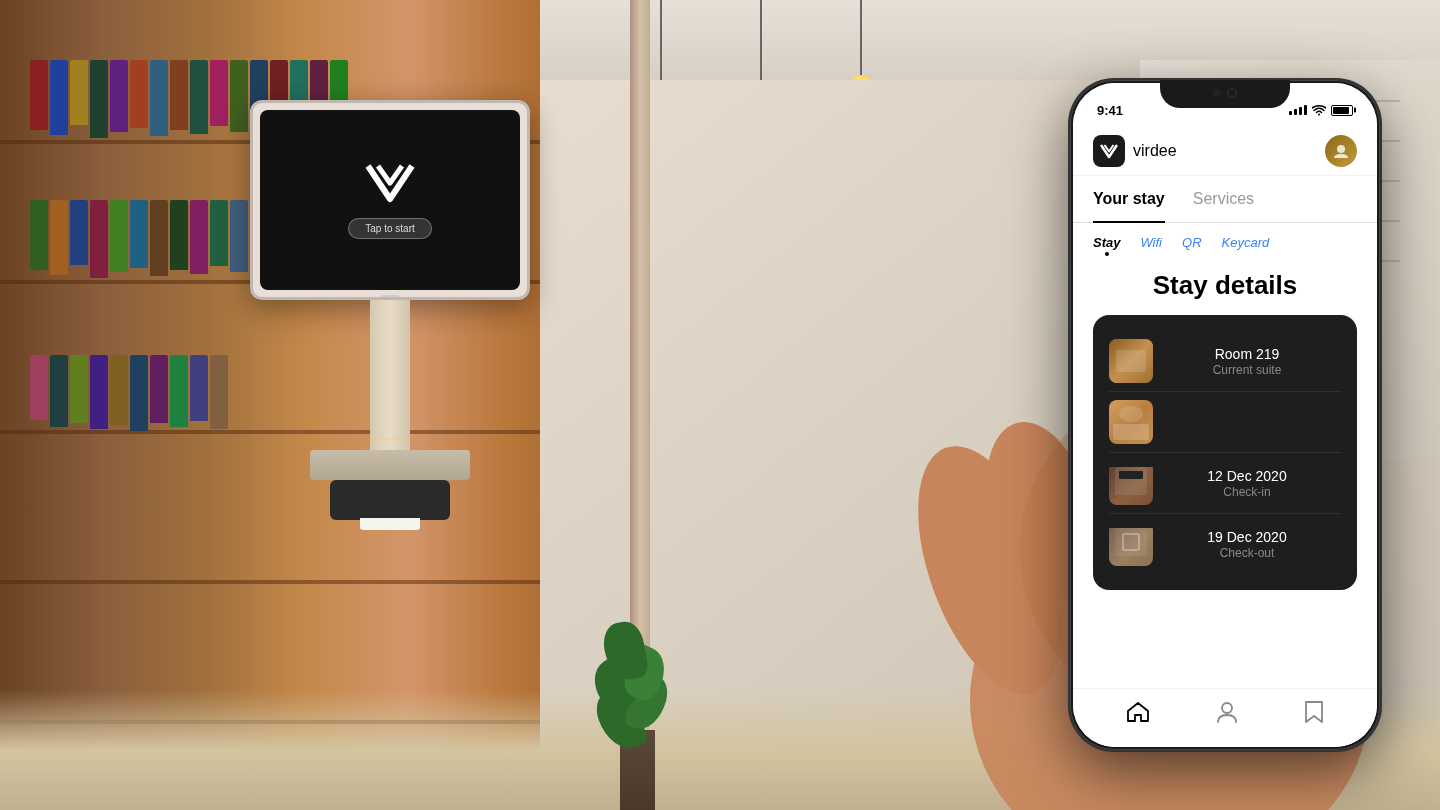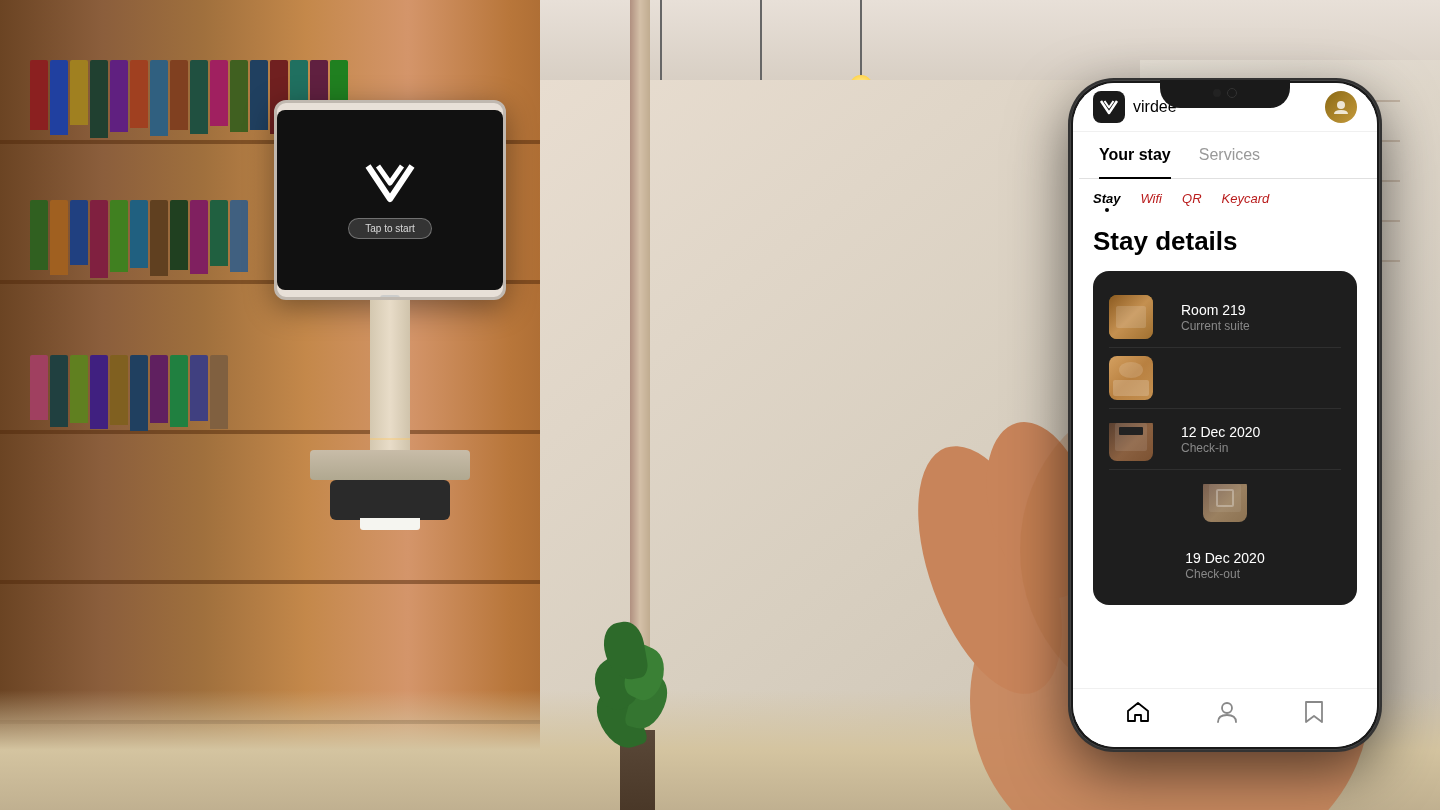--- a/index.html
+++ b/index.html
@@ -57,21 +57,21 @@
 
     
     .kiosk-container {
       position: absolute;
       left: 250px;
       top: 100px;
       width: 280px;
     }
 
     .kiosk-screen-frame {
-      width: 232px;
+      width: 280px;
       height: 200px;
       background: #e8e0d8;
       border-radius: 12px;
       border: 3px solid #c0b8b0;
       display: flex;
       align-items: center;
       justify-content: center;
       position: relative;
       box-shadow: 0 8px 30px rgba(0,0,0,0.4);
       overflow: hidden;
@@ -280,21 +280,20 @@
       color: #fff;
       font-size: 12px;
     }
 
     
     .nav-tabs {
       display: flex;
       padding: 0 20px;
       border-bottom: 1px solid #e0e0e0;
       background: #fff;
-      margin-left: 6px;
     }
     .nav-tab {
       padding: 14px 0;
       margin-right: 28px;
       font-size: 16px;
       color: #999;
       position: relative;
       cursor: pointer;
     }
     .nav-tab.active {
@@ -314,21 +313,21 @@
     
     .sub-tabs {
       display: flex;
       padding: 12px 20px 8px;
       gap: 20px;
       background: #fff;
       font-style: italic;
     }
     .sub-tab {
       font-size: 13px;
-      color: #b91c1c;
+      color: #3b82f6;
       position: relative;
       padding-bottom: 4px;
     }
     .sub-tab.active {
       color: #000;
       font-weight: 600;
     }
     .sub-tab-dot {
       position: absolute;
       bottom: -2px;
@@ -339,20 +338,21 @@
       background: #000;
       border-radius: 50%;
     }
 
     
     .content-area {
       padding: 8px 20px 16px;
       flex: 1;
       overflow-y: auto;
       background: #fff;
+      text-align: center;
     }
     .stay-details-title {
       font-size: 26px;
       font-weight: 700;
       color: #000;
       margin-bottom: 14px;
     }
 
     
     .reservation-card {
@@ -374,27 +374,26 @@
     }
     .three-dots {
       color: #888;
       font-size: 18px;
       letter-spacing: 2px;
     }
 
     .reservation-item {
       display: flex;
       align-items: center;
-      gap: 28px;
+      gap: 0;
       padding: 8px 0;
       border-bottom: 1px solid rgba(255,255,255,0.08);
     }
     .reservation-item:last-child {
       border-bottom: none;
-      flex-direction: column;
     }
     .item-thumbnail {
       width: 44px;
       height: 44px;
       border-radius: 8px;
       overflow: hidden;
       flex-shrink: 0;
     }
     .item-info {
       flex: 1;
@@ -615,20 +614,43 @@
 
         <div style="position:absolute; top:8px; left:50%; transform:translateX(-50%); display:flex; gap:6px; align-items:center;">
           <div style="width:8px; height:8px; background:#222; border-radius:50%;"></div>
           <div style="width:10px; height:10px; background:#1a1a1a; border-radius:50%; border:1px solid #333;"></div>
         </div>
       </div>
 
       <div class="phone-screen">
         <div class="phone-content">
 
+          <div class="status-bar">
+            <span class="status-time">9:41</span>
+            <div class="status-icons">
+
+              <div class="signal-bars">
+                <div class="signal-bar" style="height:4px;"></div>
+                <div class="signal-bar" style="height:6px;"></div>
+                <div class="signal-bar" style="height:8px;"></div>
+                <div class="signal-bar" style="height:10px;"></div>
+              </div>
+
+              <svg width="14" height="11" viewBox="0 0 14 11">
+                <path d="M7 9.5 L7 9.5" stroke="#000" stroke-width="2" stroke-linecap="round"></path>
+                <path d="M4.5 7.5 Q7 5 9.5 7.5" fill="none" stroke="#000" stroke-width="1.5" stroke-linecap="round"></path>
+                <path d="M2 5.5 Q7 1 12 5.5" fill="none" stroke="#000" stroke-width="1.5" stroke-linecap="round"></path>
+                <path d="M0 3 Q7 -1.5 14 3" fill="none" stroke="#000" stroke-width="1.5" stroke-linecap="round"></path>
+              </svg>
+
+              <div class="battery-icon">
+                <div class="battery-fill"></div>
+              </div>
+            </div>
+          </div>
 
           <div class="app-header">
             <div class="app-logo-area">
               <div class="app-logo-icon">
                 <svg width="20" height="16" viewBox="0 0 20 16">
                   <polyline points="2,2 10,14 18,2" fill="none" stroke="white" stroke-width="2.5" stroke-linejoin="round"></polyline>
                   <polyline points="5.5,2 10,8.5 14.5,2" fill="none" stroke="white" stroke-width="2" stroke-linejoin="round"></polyline>
                 </svg>
               </div>
               <span class="app-name">virdee</span>

